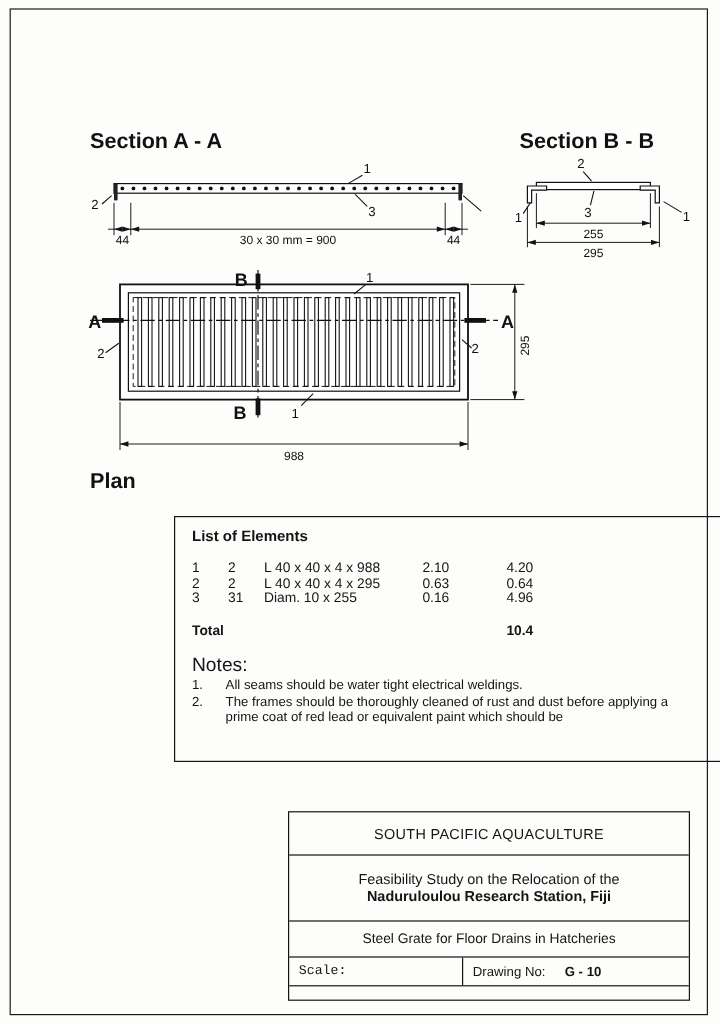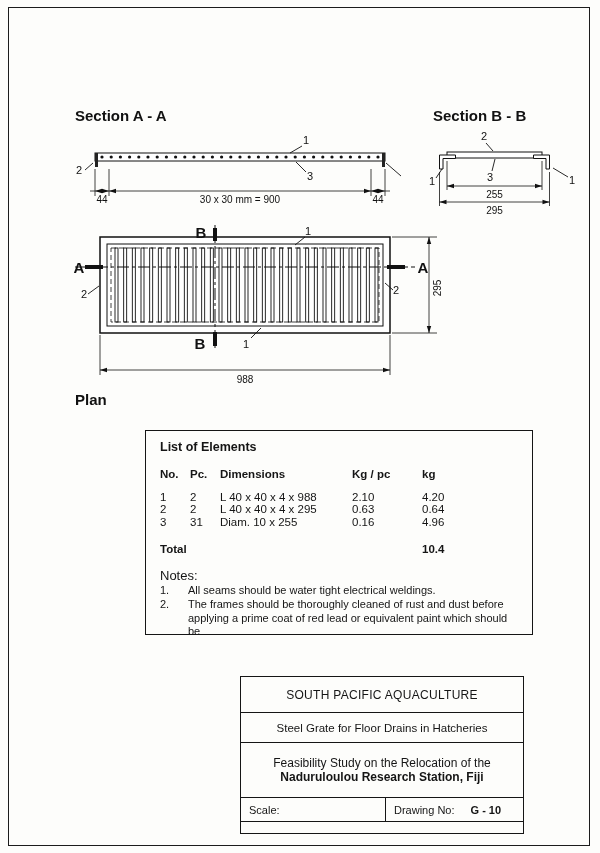--- a/index.html
+++ b/index.html
@@ -9,65 +9,65 @@
     background: #fdfdfb;
     font-family: "Liberation Sans", sans-serif;
     color: #151515;
     overflow: hidden;
   }
   .frame {
     position: absolute; left: 8px; top: 7px; width: 582px; height: 839px;
     border: 1.8px solid #1c1c1c;
   }
   .heading {
-    position: absolute; font-weight: bold; font-size: 15px; color: #111;
+    position: absolute; font-weight: bold; font-size: 18px; color: #111;
     white-space: nowrap;
   }
   svg.draw { position: absolute; overflow: visible; }
   svg text { font-family: "Liberation Sans", sans-serif; fill: #111; }
   text.co  { font-size: 11px; }
   text.dim { font-size: 10px; }
   text.sec { font-size: 15px; font-weight: bold; }
 
   
   .elements-box {
-    position: absolute; left: 145px; top: 430px; width: 388px; height: 205px;
+    position: absolute; left: 145px; top: 430px; width: 456px; height: 205px;
     border: 1.3px solid #151515; padding: 9px 14px; font-size: 11.5px;
     background: transparent;
   }
   .elements-title { font-weight: bold; font-size: 12.5px; margin-bottom: 14px; }
   .egrid { display: grid; grid-template-columns: 30px 30px 132px 70px 1fr; }
   .egrid.header { font-weight: bold; margin-bottom: 10px; }
   .egrid span { line-height: 1.1; }
   .total-row { font-weight: bold; margin-top: 14px; }
-  .notes-label { margin-top: 13px; font-size: 13px; }
+  .notes-label { margin-top: 13px; font-size: 16px; }
   .note-row { display: grid; grid-template-columns: 28px 1fr; font-size: 11px; line-height: 1.2; margin-top: 1px; }
 
   
   .title-block {
-    position: absolute; left: 240px; top: 676px; width: 284px;
+    position: absolute; left: 240px; top: 676px; width: 335px;
     border: 1.7px solid #151515; background: transparent;
   }
   .tb-row {
     border-bottom: 1.3px solid #151515;
     display: flex; flex-direction: column; align-items: center; justify-content: center;
     text-align: center;
   }
   .tb-row:last-child { border-bottom: none; }
   .tb-project { height: 36px; font-size: 12px; letter-spacing: 0.3px; }
   .tb-study   { height: 55px; font-size: 12px; }
   .tb-title   { height: 30px; font-size: 11.5px; }
   .bold { font-weight: bold; }
   .tb-scale {
     height: 24px; flex-direction: row; justify-content: flex-start;
     align-items: stretch; text-align: left; font-size: 11px;
   }
   .tb-scale-cell {
     width: 145px; border-right: 1.3px solid #151515;
-    display: flex; align-items: center; padding-left: 8px;
+    display: flex; align-items: center; padding-left: 8px; font-family: Liberation Mono, monospace;
   }
   .tb-no-cell { flex: 1; display: flex; align-items: center; padding-left: 8px; }
   .tb-no-cell .bold { margin-left: 16px; }
   .tb-empty { height: 11px; }
 </style>
 </head>
 <body>
 
 <div class="frame"></div>
 
@@ -246,27 +246,20 @@
   <text x="29" y="76" class="co" text-anchor="middle">2</text>
   <text x="341" y="72" class="co" text-anchor="middle">2</text>
   <text x="191" y="126" class="co" text-anchor="middle">1</text>
   <text x="190" y="161" class="dim" text-anchor="middle">988</text>
   <text x="386" y="66" class="dim" text-anchor="middle" transform="rotate(-90 386 66)">295</text>
 </svg>
 
 <div class="elements-box">
   <div class="elements-title">List of Elements</div>
 
-  <div class="egrid header">
-    <span>No.</span>
-    <span>Pc.</span>
-    <span>Dimensions</span>
-    <span>Kg / pc</span>
-    <span>kg</span>
-  </div>
 
   <div class="egrid">
     <span>1</span>
     <span>2</span>
     <span>L 40 x 40 x 4 x 988</span>
     <span>2.10</span>
     <span>4.20</span>
   </div>
   <div class="egrid">
     <span>2</span>
@@ -297,26 +290,26 @@
   <div class="note-row">
     <span>2.</span>
     <span>The frames should be thoroughly cleaned of rust and dust before applying a prime coat of red lead or equivalent paint which should be</span>
   </div>
 </div>
 
 <div class="title-block">
   <div class="tb-row tb-project">
     <div>SOUTH PACIFIC AQUACULTURE</div>
   </div>
-  <div class="tb-row tb-title">
-    <div>Steel Grate for Floor Drains in Hatcheries</div>
-  </div>
   <div class="tb-row tb-study">
     <div>Feasibility Study on the Relocation of the</div>
     <div class="bold">Naduruloulou Research Station, Fiji</div>
+  </div>
+  <div class="tb-row tb-title">
+    <div>Steel Grate for Floor Drains in Hatcheries</div>
   </div>
   <div class="tb-row tb-scale">
     <div class="tb-scale-cell">Scale:</div>
     <div class="tb-no-cell">
       <span>Drawing No:</span>
       <span class="bold">G - 10</span>
     </div>
   </div>
   <div class="tb-row tb-empty"></div>
 </div>

